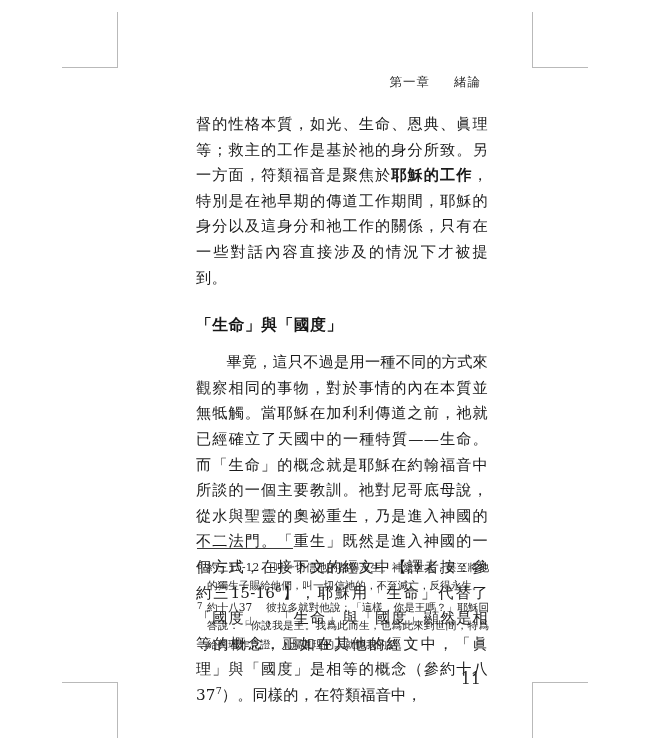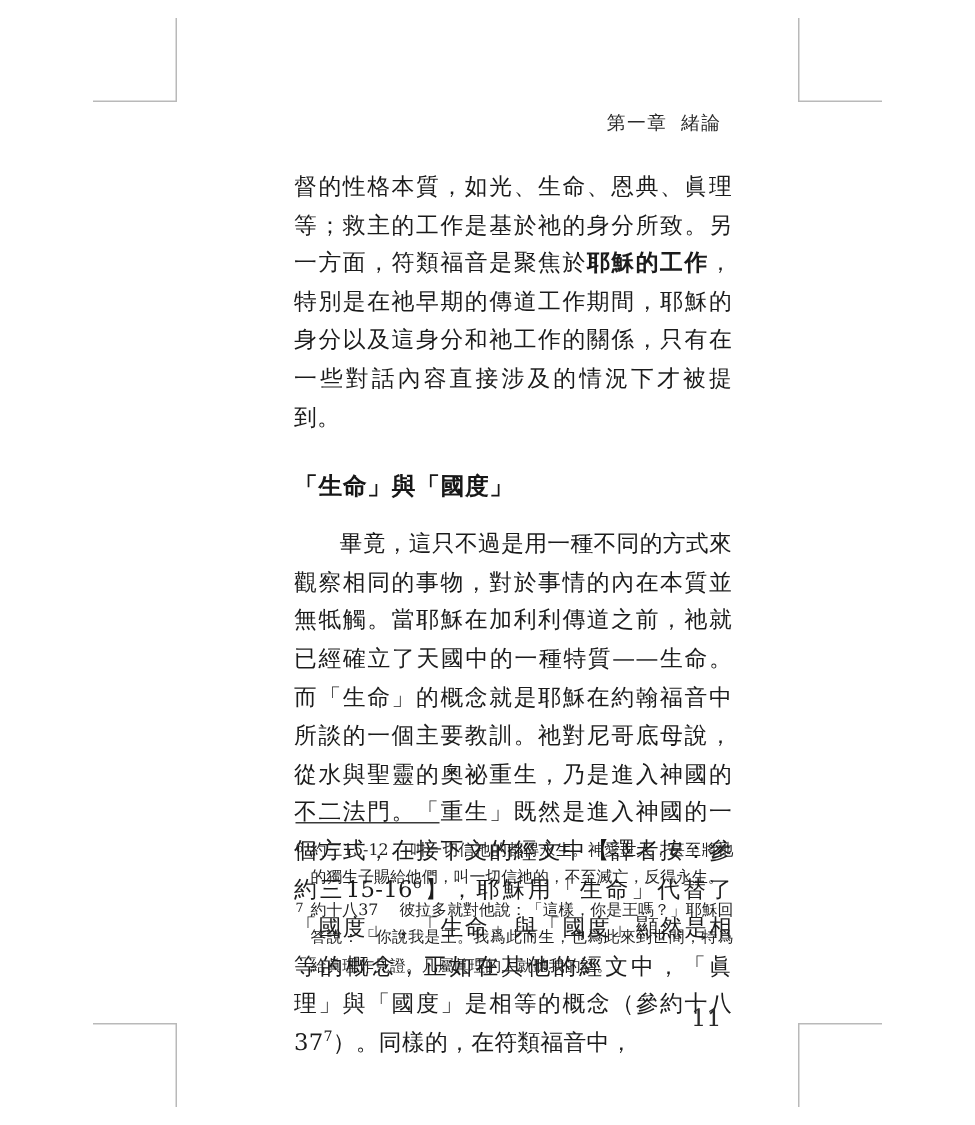--- a/index.html
+++ b/index.html
@@ -54,21 +54,21 @@
 
   .running-head {
     position: absolute;
     top: 74px;
     right: 169px;
     font-size: 12.5px;
     letter-spacing: 1px;
     color: #2a2a2a;
     white-space: nowrap;
   }
-  .running-head .chap { margin-right: 9px; }
+  .running-head .chap { margin-right: 24px; }
 
   .textblock {
     position: absolute;
     left: 196px;
     top: 112px;
     width: 292px;
   }
 
   p.para {
     margin: 0;

